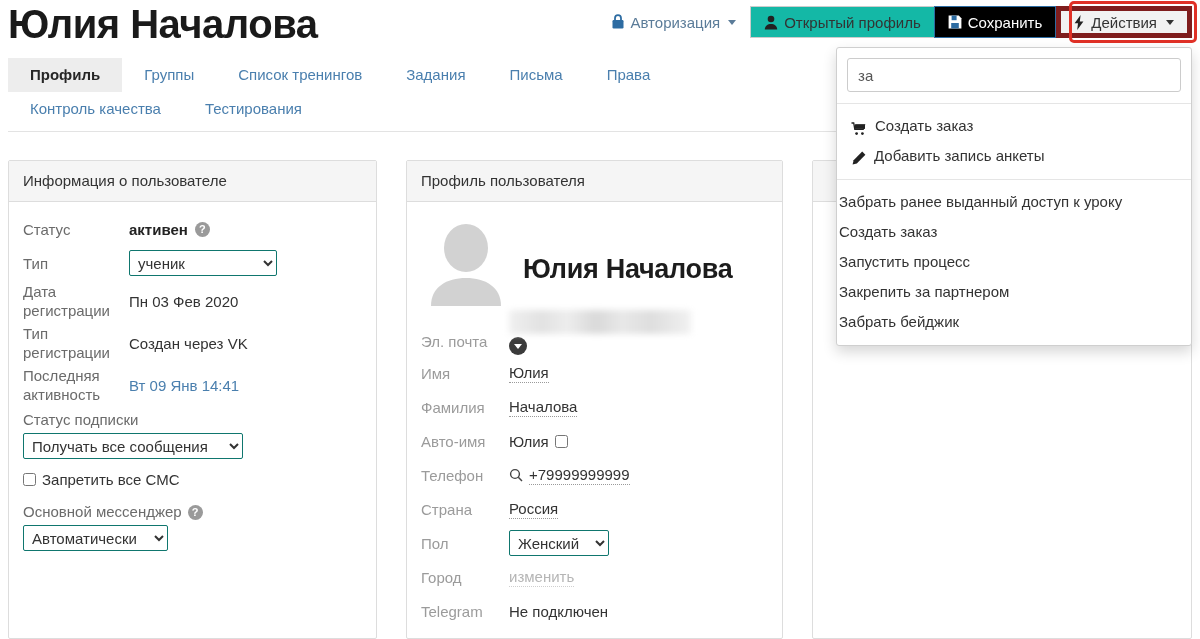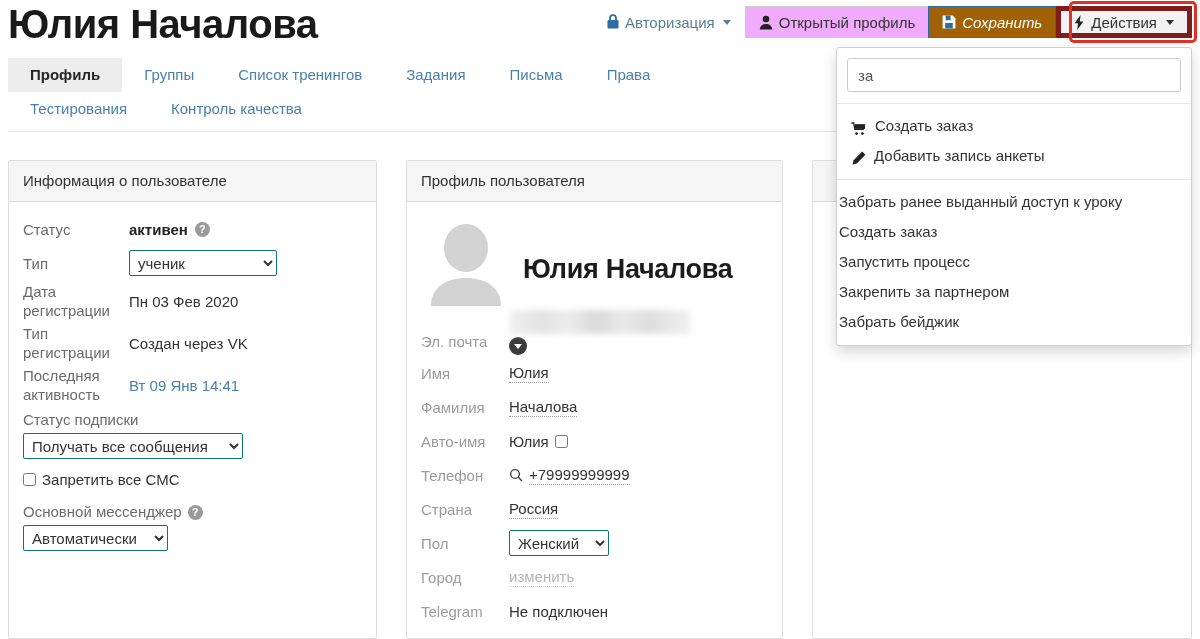--- a/index.html
+++ b/index.html
@@ -33,22 +33,22 @@
     display: inline-block; width: 0; height: 0;
     border-left: 4px solid transparent; border-right: 4px solid transparent;
     border-top: 5px solid currentColor; margin-left: 3px;
   }
   .btn {
     display: flex; align-items: center; gap: 6px;
     font-size: 15px; padding: 0 13px; height: 32px;
     border: 1px solid #cccccc; cursor: pointer; white-space: nowrap;
     box-sizing: border-box;
   }
-  .btn-default { background: #f0abfc; color: #333333; border-right: none; }
-  .btn-primary { background: #a16207; color: #ffffff; border-color: #2d6ca2; font-style: italic; }
+  .btn-default { background: #14b8a6; color: #333333; border-right: none; }
+  .btn-primary { background: #000000; color: #ffffff; border-color: #2d6ca2; }
   .btn-actions { background: #f2f2f2; color: #333333; border: 5px solid #7f1d1d; }
   .btn-group { display: flex; }
 
   .redbox {
     position: absolute; border: 3px solid #e03127; border-radius: 5px;
     pointer-events: none; box-sizing: border-box;
   }
   #redbox-actions { right: 3px; top: 1px; width: 128px; height: 42px; }
   #redbox-menuitem { left: 847px; top: 249px; width: 218px; height: 31px; }
 
@@ -228,22 +228,22 @@
   </div>
 
   <div class="tabs">
     <div class="tab active">Профиль</div>
     <div class="tab">Группы</div>
     <div class="tab">Список тренингов</div>
     <div class="tab">Задания</div>
     <div class="tab">Письма</div>
     <div class="tab">Права</div>
     <div style="flex-basis:100%; height:0;"></div>
+    <div class="tab">Контроль качества</div>
     <div class="tab">Тестирования</div>
-    <div class="tab">Контроль качества</div>
   </div>
   <div class="tabs-rule"></div>
 
   <div class="panel" id="panel-left">
     <div class="panel-head">Информация о пользователе</div>
     <div class="panel-body">
 
       <div class="row">
         <div class="row-label">Статус</div>
         <div class="row-value bold">

